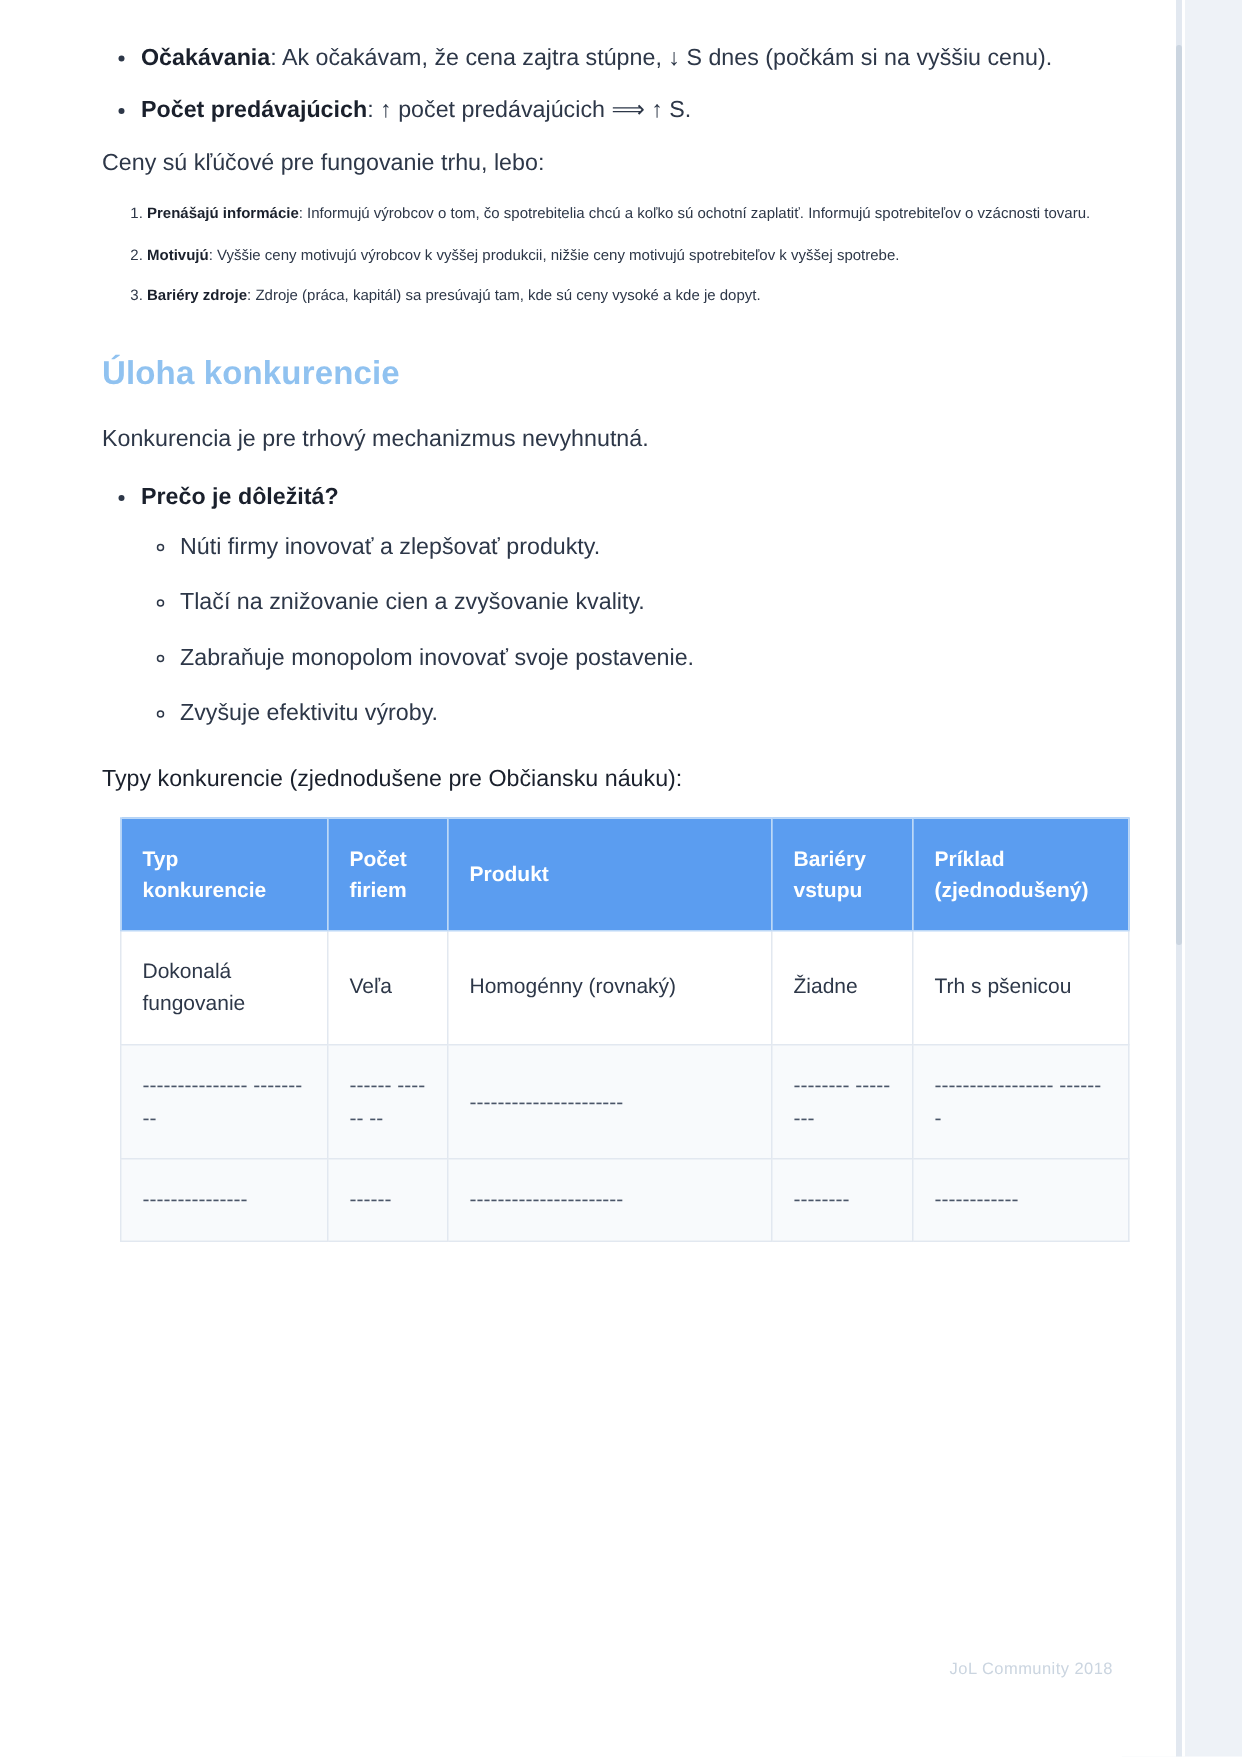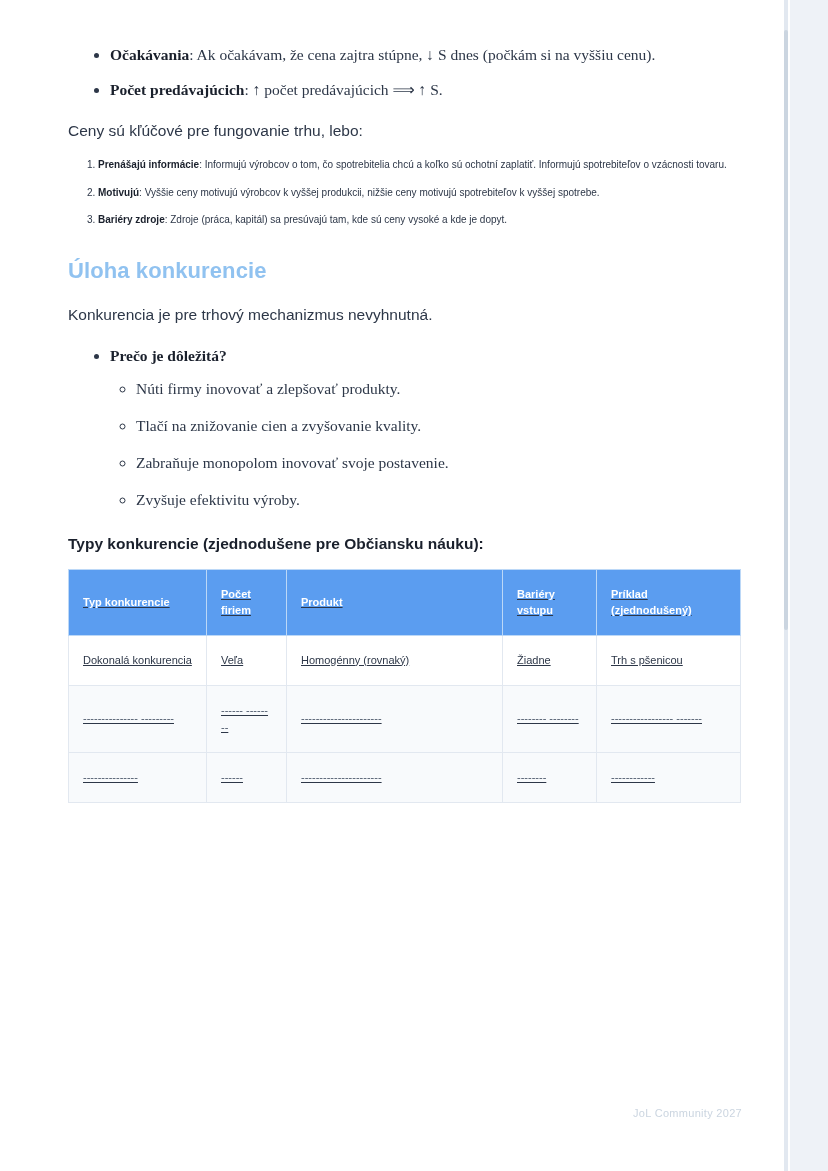--- a/index.html
+++ b/index.html
@@ -56,24 +56,23 @@
   }
   .content {
     position: absolute;
     top: 0;
     left: 68px;
     width: 660px;
     padding-top: 26px;
   }
 
   ul.bullets {
-    margin: 16px;
+    margin: 0;
     padding-left: 26px;
     list-style: disc;
-    font-family: Liberation Serif, serif;
   }
   ul.bullets > li {
     margin-bottom: 10px;
     font-size: 15.5px;
     line-height: 1.62;
   }
   ul.bullets > li::marker {
     color: #2d3748;
   }
   .strongterm {
@@ -108,32 +107,31 @@
     list-style: circle;
   }
   ul.sub > li {
     margin-bottom: 12px;
     font-size: 15.5px;
     line-height: 1.62;
     font-weight: normal;
   }
   p.bold-lead {
     font-size: 15.5px;
-    font-weight: bold;
+    font-weight: normal;
     color: #1a202c;
     margin: 22px 0 16px 0;
   }
 
   table.comp {
     border-collapse: collapse;
     width: 672px;
     table-layout: fixed;
-    font-size: 11px;
-    margin-left: 0;
-    text-decoration: underline;
+    font-size: 14px;
+    margin-left: 12px;
   }
   table.comp th {
     background: #5b9df0;
     color: #ffffff;
     font-weight: bold;
     text-align: left;
     padding: 16px 14px;
     line-height: 1.5;
     border: 1px solid #bcd8f7;
     vertical-align: middle;
@@ -221,21 +219,21 @@
         <tr>
           <th>Typ konkurencie</th>
           <th>Počet firiem</th>
           <th>Produkt</th>
           <th>Bariéry vstupu</th>
           <th>Príklad (zjednodušený)</th>
         </tr>
       </thead>
       <tbody>
         <tr>
-          <td>Dokonalá konkurencia</td>
+          <td>Dokonalá fungovanie</td>
           <td>Veľa</td>
           <td>Homogénny (rovnaký)</td>
           <td>Žiadne</td>
           <td>Trh s pšenicou</td>
         </tr>
         <tr class="alt">
           <td>--------------- ---------</td>
           <td>------ ------ --</td>
           <td>----------------------</td>
           <td>-------- --------</td>
@@ -246,15 +244,15 @@
           <td>------</td>
           <td>----------------------</td>
           <td>--------</td>
           <td>------------</td>
         </tr>
       </tbody>
     </table>
 
   </div>
 
-  <div class="watermark">JoL Community 2027</div>
+  <div class="watermark">JoL Community 2018</div>
 
 </div>
 
 </body></html>

